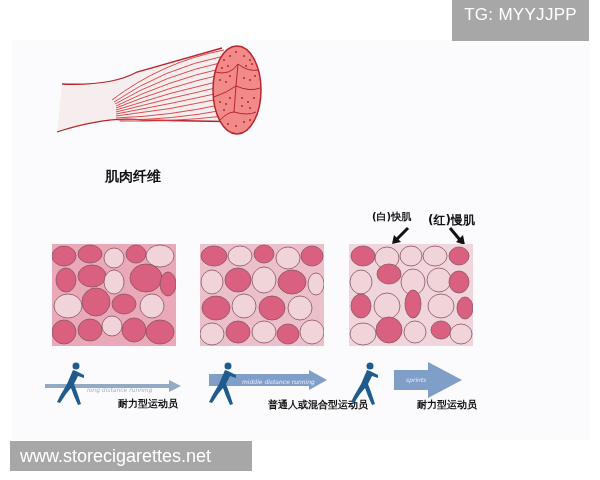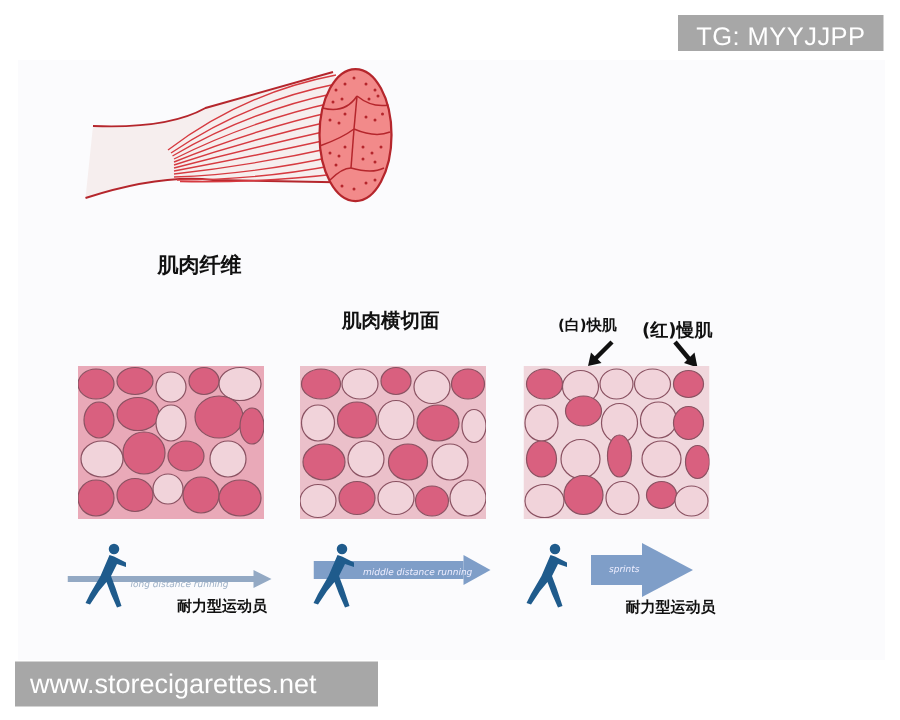--- a/index.html
+++ b/index.html
@@ -1,20 +1,20 @@
 <!DOCTYPE html>
 <html><head>
 <meta charset="utf-8">
 <style>
   html,body{margin:0;padding:0;}
   body{width:600px;height:480px;background:#fff;position:relative;overflow:hidden;font-family:"DejaVu Sans",sans-serif;}
   .figure{position:absolute;left:12px;top:40px;width:578px;height:400px;background:#fbfbfd;}
   .abs{position:absolute;}
   .wm{position:absolute;background:#a7a7a7;color:#fff;font-family:"Liberation Sans",sans-serif;}
-  .wm-top{right:11px;top:10px;height:24px;line-height:30px;padding:0 12px;font-size:17px;letter-spacing:0.3px;}
+  .wm-top{right:11px;top:0;height:41px;line-height:30px;padding:0 12px;font-size:17px;letter-spacing:0.3px;}
   .wm-bot{left:10px;top:441px;height:30px;line-height:30px;padding:0 10px;font-size:18px;width:222px;}
   .lbl{font-weight:bold;color:#111;}
   .caption{font-size:10px;font-weight:bold;color:#111;padding-left:20px;}
   .arrow-text{font-size:6px;color:#eef;font-style:italic;white-space:nowrap;}
 </style>
 </head>
 <body>
 
 <div class="figure">
 
@@ -73,21 +73,20 @@
         <circle cx="190" cy="64" r="1"></circle>
         <circle cx="198" cy="66" r="1"></circle>
       <circle cx="176" cy="82" r="1"></circle>
         <circle cx="184" cy="84" r="1"></circle>
         <circle cx="192" cy="80" r="1"></circle>
         <circle cx="198" cy="78" r="1"></circle>
     </g>
   </svg>
 
   <div class="abs lbl" style="left:93px;top:128px;font-size:14px">肌肉纤维</div>
-  <div class="abs lbl" style="left:216px;top:165px;font-size:13px">肌肉横切面</div>
   <div class="abs lbl" style="left:360px;top:170px;font-size:10px">(白)快肌</div>
   <div class="abs lbl" style="left:416px;top:172px;font-size:12px">(红)慢肌</div>
 
   <svg class="abs" style="left:378px;top:186px" width="22" height="20">
     <path d="M18 2 L6 14" stroke="#111" stroke-width="3"></path>
       <path d="M2 18 L4 9 L11 16 Z" fill="#111"></path>
   </svg>
   <svg class="abs" style="left:434px;top:186px" width="22" height="20">
     <path d="M4 2 L14 14" stroke="#111" stroke-width="3"></path>
       <path d="M19 19 L17 9 L10 16 Z" fill="#111"></path>
@@ -182,20 +181,21 @@
 
   <svg class="abs" style="left:197px;top:328px" width="120" height="24">
     <rect x="0" y="6" width="100" height="12" fill="#7f9ec8"></rect>
       <path d="M100 2 L118 12 L100 22 Z" fill="#7f9ec8"></path>
   </svg>
   <div class="abs arrow-text" style="left:230px;top:338px">middle distance running</div>
   <svg class="abs" style="left:196px;top:322px" width="30" height="44">
     <circle cx="20" cy="4" r="3.5" fill="#1f5b8c"></circle>
     <path d="M17 8 L11 22 L4 34 L1 40 L4 41 L10 32 L15 26 L18 34 L22 43 L25 42 L21 30 L18 22 L22 14 L28 16 L28 13 L20 9 Z" fill="#1f5b8c"></path>
   </svg>
+  <div class="abs caption" style="left:236px;top:358px">普通人或混合型运动员</div>
 
   <svg class="abs" style="left:382px;top:322px" width="70" height="36">
     <rect x="0" y="8" width="34" height="20" fill="#7f9ec8"></rect>
       <path d="M34 0 L68 18 L34 36 Z" fill="#7f9ec8"></path>
   </svg>
   <div class="abs arrow-text" style="left:394px;top:336px">sprints</div>
   <svg class="abs" style="left:338px;top:322px" width="30" height="44">
     <circle cx="20" cy="4" r="3.5" fill="#1f5b8c"></circle>
     <path d="M17 8 L11 22 L4 34 L1 40 L4 41 L10 32 L15 26 L18 34 L22 43 L25 42 L21 30 L18 22 L22 14 L28 16 L28 13 L20 9 Z" fill="#1f5b8c"></path>
   </svg>

